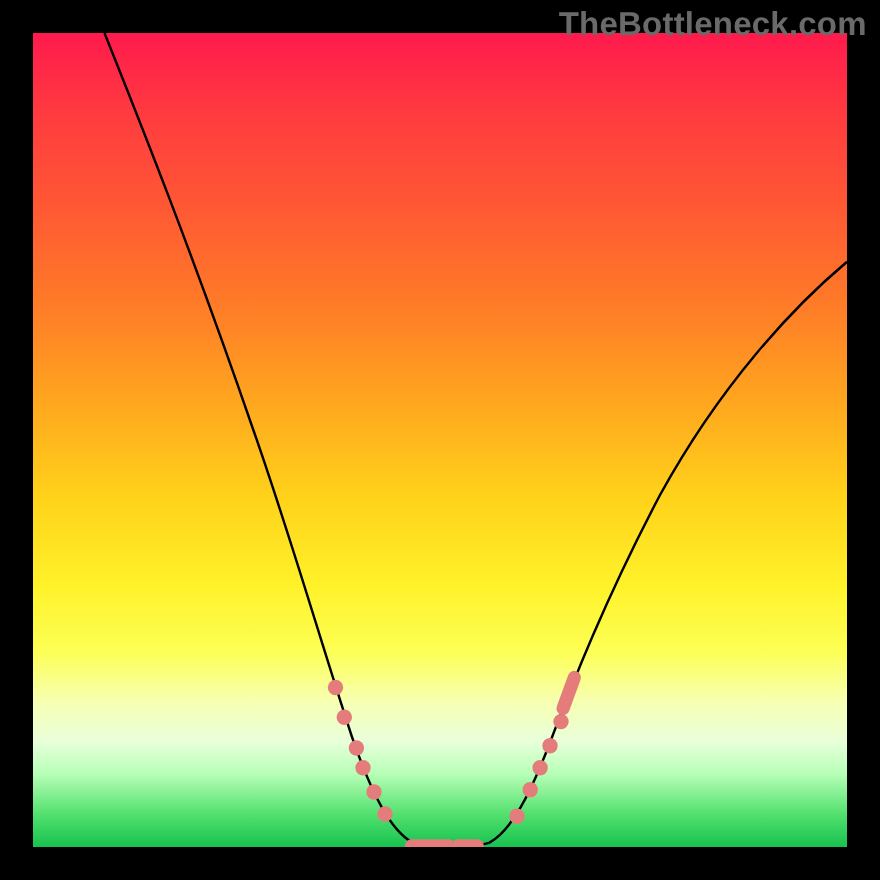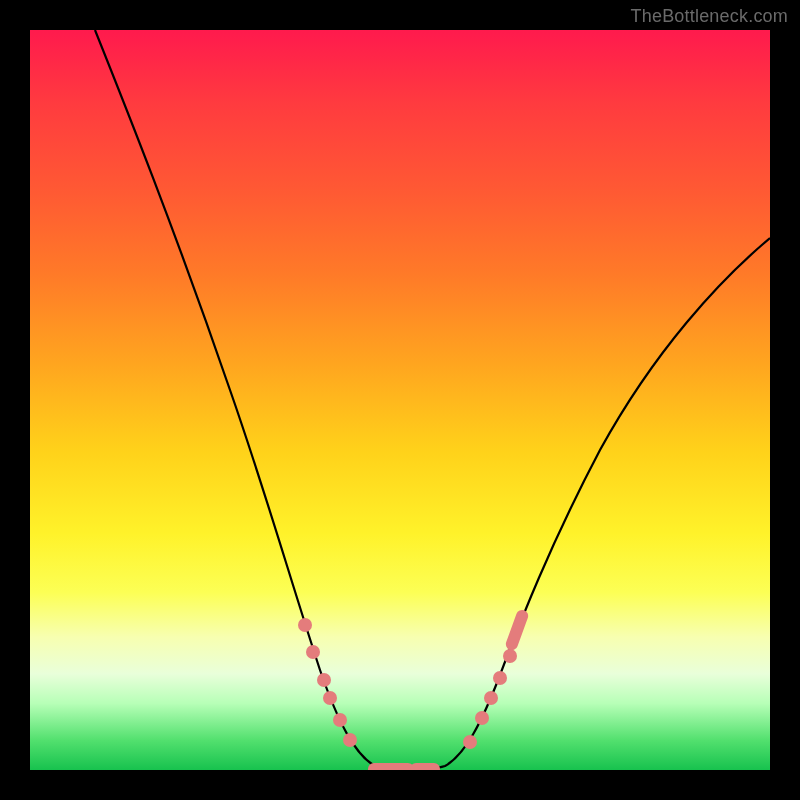--- a/index.html
+++ b/index.html
@@ -36,22 +36,22 @@
       #b7ffb7 91%,
       #52e06e 96%,
       #17c24e 100%
     );
   }
   .watermark {
     position: absolute;
     top: 6px;
     right: 12px;
     color: #6a6a6a;
-    font-size: 18px;
-    font-weight: 400;
+    font-size: 30px;
+    font-weight: 700;
     letter-spacing: 0.2px;
     user-select: none;
   }
   svg.curve {
     position: absolute;
     left: 0; top: 0;
     width: 740px;
     height: 740px;
     overflow: visible;
   }

